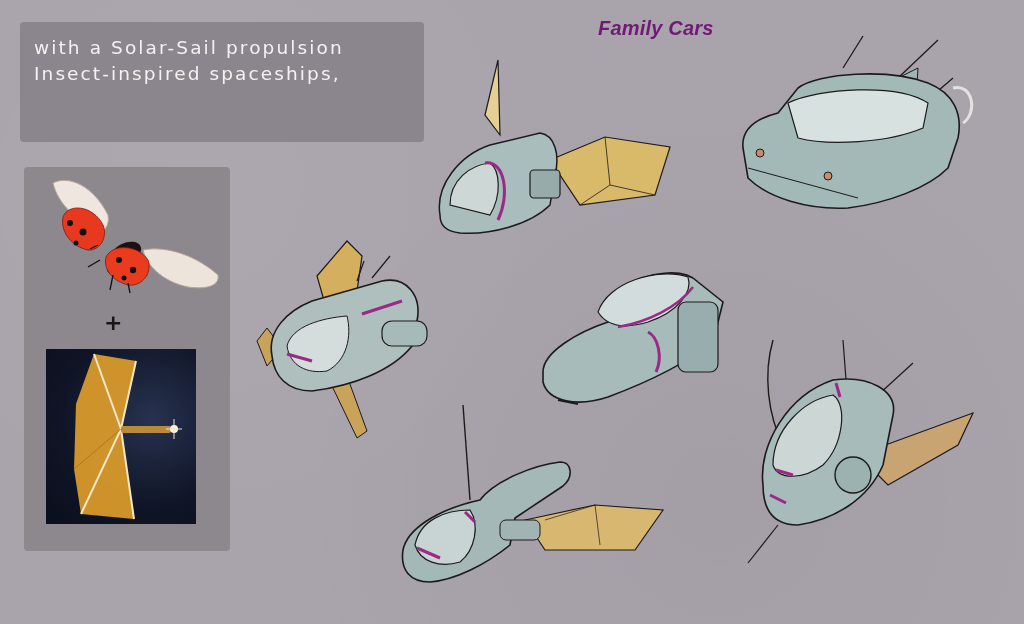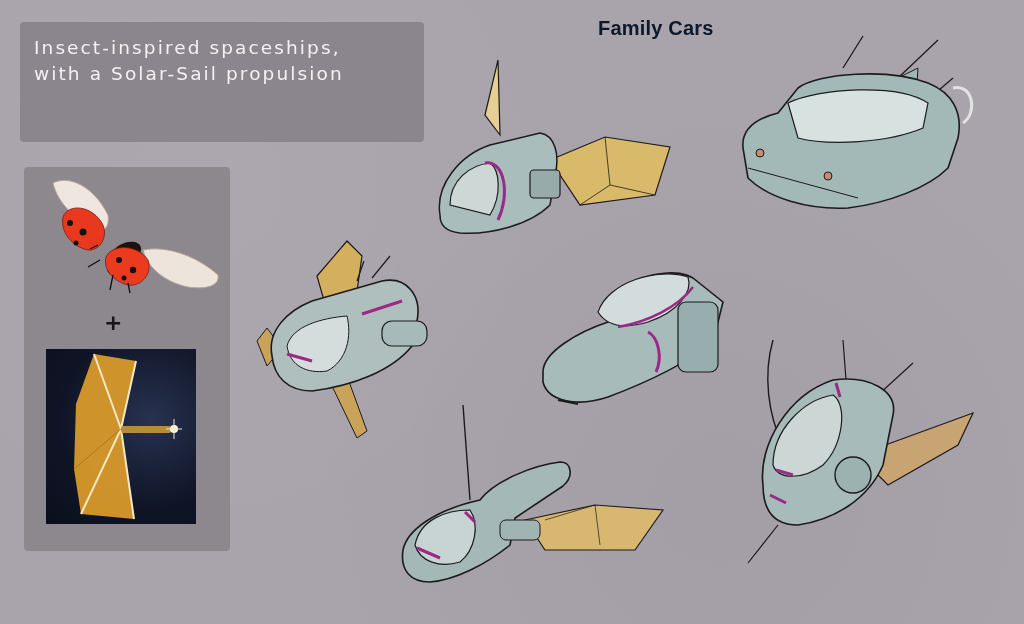--- a/index.html
+++ b/index.html
@@ -7,37 +7,37 @@
     background:#a9a3ac;
     background-image:
       radial-gradient(circle at 20% 30%, rgba(255,255,255,0.04) 0, transparent 40%),
       radial-gradient(circle at 70% 80%, rgba(0,0,0,0.03) 0, transparent 50%);
     font-family:"DejaVu Sans", sans-serif;}
   .caption-box{position:absolute;left:20px;top:22px;width:404px;height:120px;
     background:#8b868d;border-radius:4px;box-sizing:border-box;padding:13px 14px;}
   .caption-line{color:#f3f1f3;font-family:"DejaVu Sans", sans-serif;font-size:18.5px;
     letter-spacing:2.1px;line-height:26px;white-space:nowrap;}
   .title{position:absolute;left:598px;top:17px;font-family:"Liberation Sans", sans-serif;
-    font-weight:bold;font-size:20px;color:#0f172a;letter-spacing:0.2px;}
+    font-weight:bold;font-size:20px;color:#701a75;letter-spacing:0.2px;font-style:italic;}
   .ref-panel{position:absolute;left:24px;top:167px;width:206px;height:384px;
     background:#8c888d;border-radius:4px;}
   .plus{position:absolute;left:104px;top:310px;font-size:22px;font-weight:bold;color:#1a1618;
     font-family:"DejaVu Sans", sans-serif;}
   .ladybug{position:absolute;left:48px;top:175px;width:175px;height:130px;}
   .sail-photo{position:absolute;left:46px;top:349px;width:150px;height:175px;
     background:radial-gradient(ellipse at 70% 40%, #283250 0, #0f1526 60%, #0a0f1c 100%);overflow:hidden;}
   .sketch{position:absolute;}
   .sketch svg{overflow:visible;}
 </style>
 </head>
 <body>
 
 <div class="caption-box">
+  <div class="caption-line">with a Solar-Sail propulsion</div>
   <div class="caption-line">Insect-inspired spaceships,</div>
-  <div class="caption-line">with a Solar-Sail propulsion</div>
 </div>
 
 <div class="title">Family Cars</div>
 
 <div class="ref-panel"></div>
 
 <div class="ladybug">
   <svg width="175" height="130" viewBox="0 0 175 130">
 
     <path d="M5 8 C20 0 45 10 60 40 C62 52 55 60 45 55 C30 45 10 30 5 8 Z" fill="#eee6df" stroke="#b9a293" stroke-width="1"></path>

